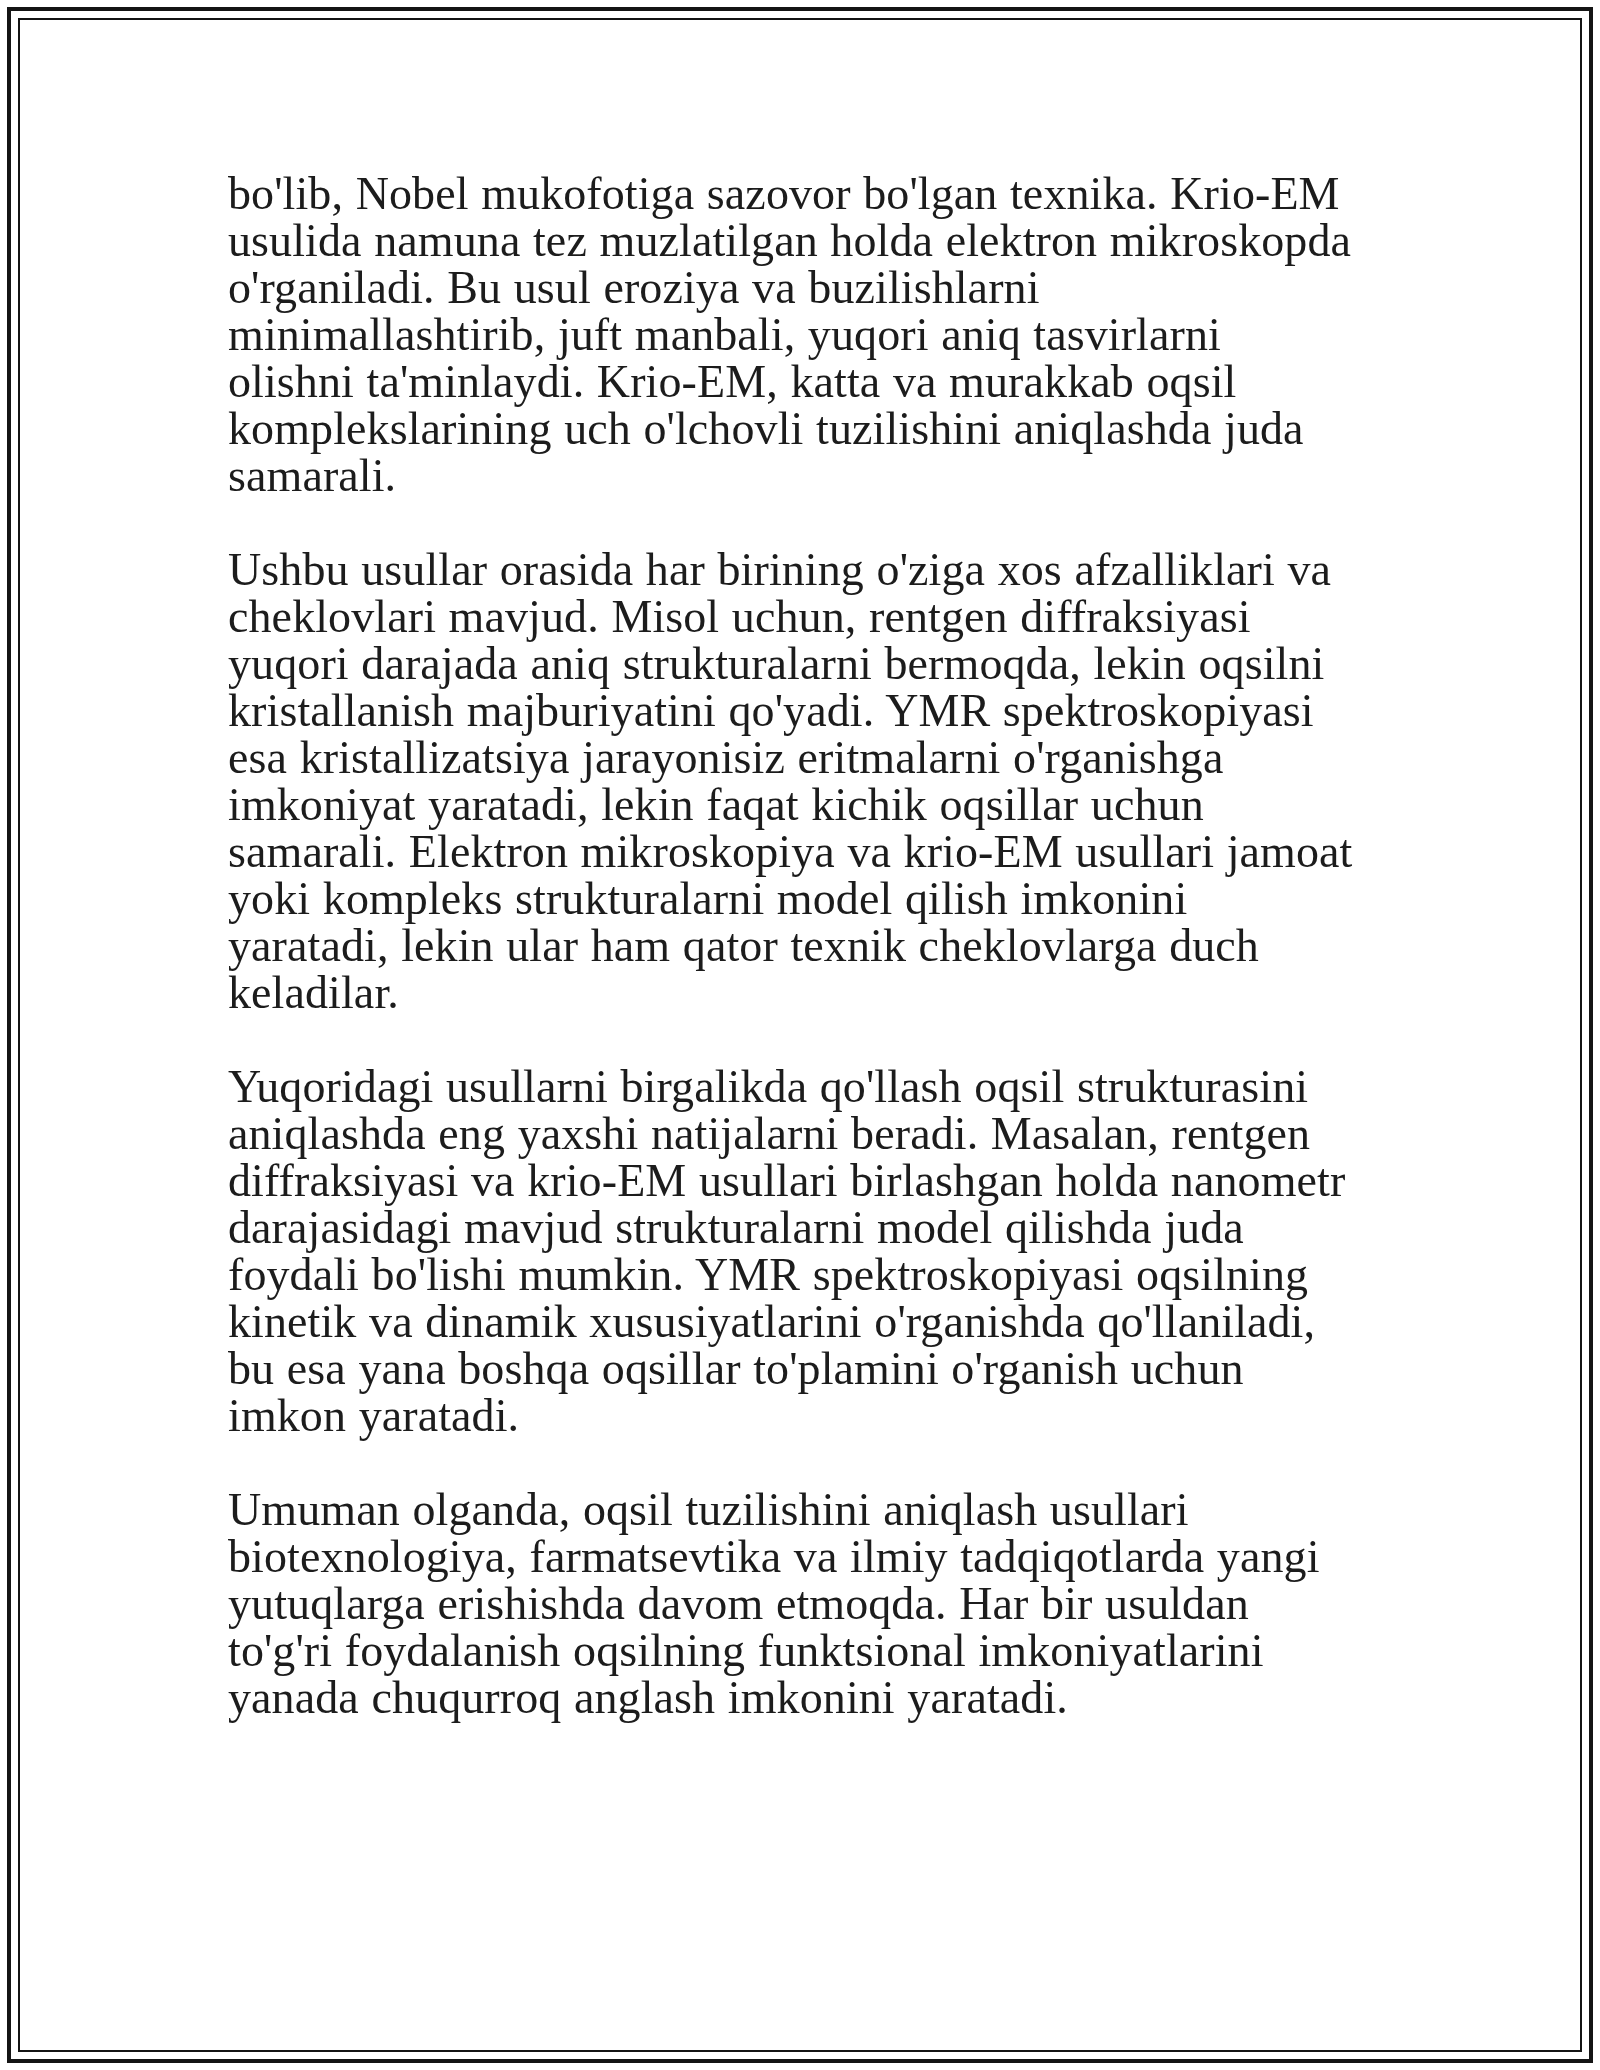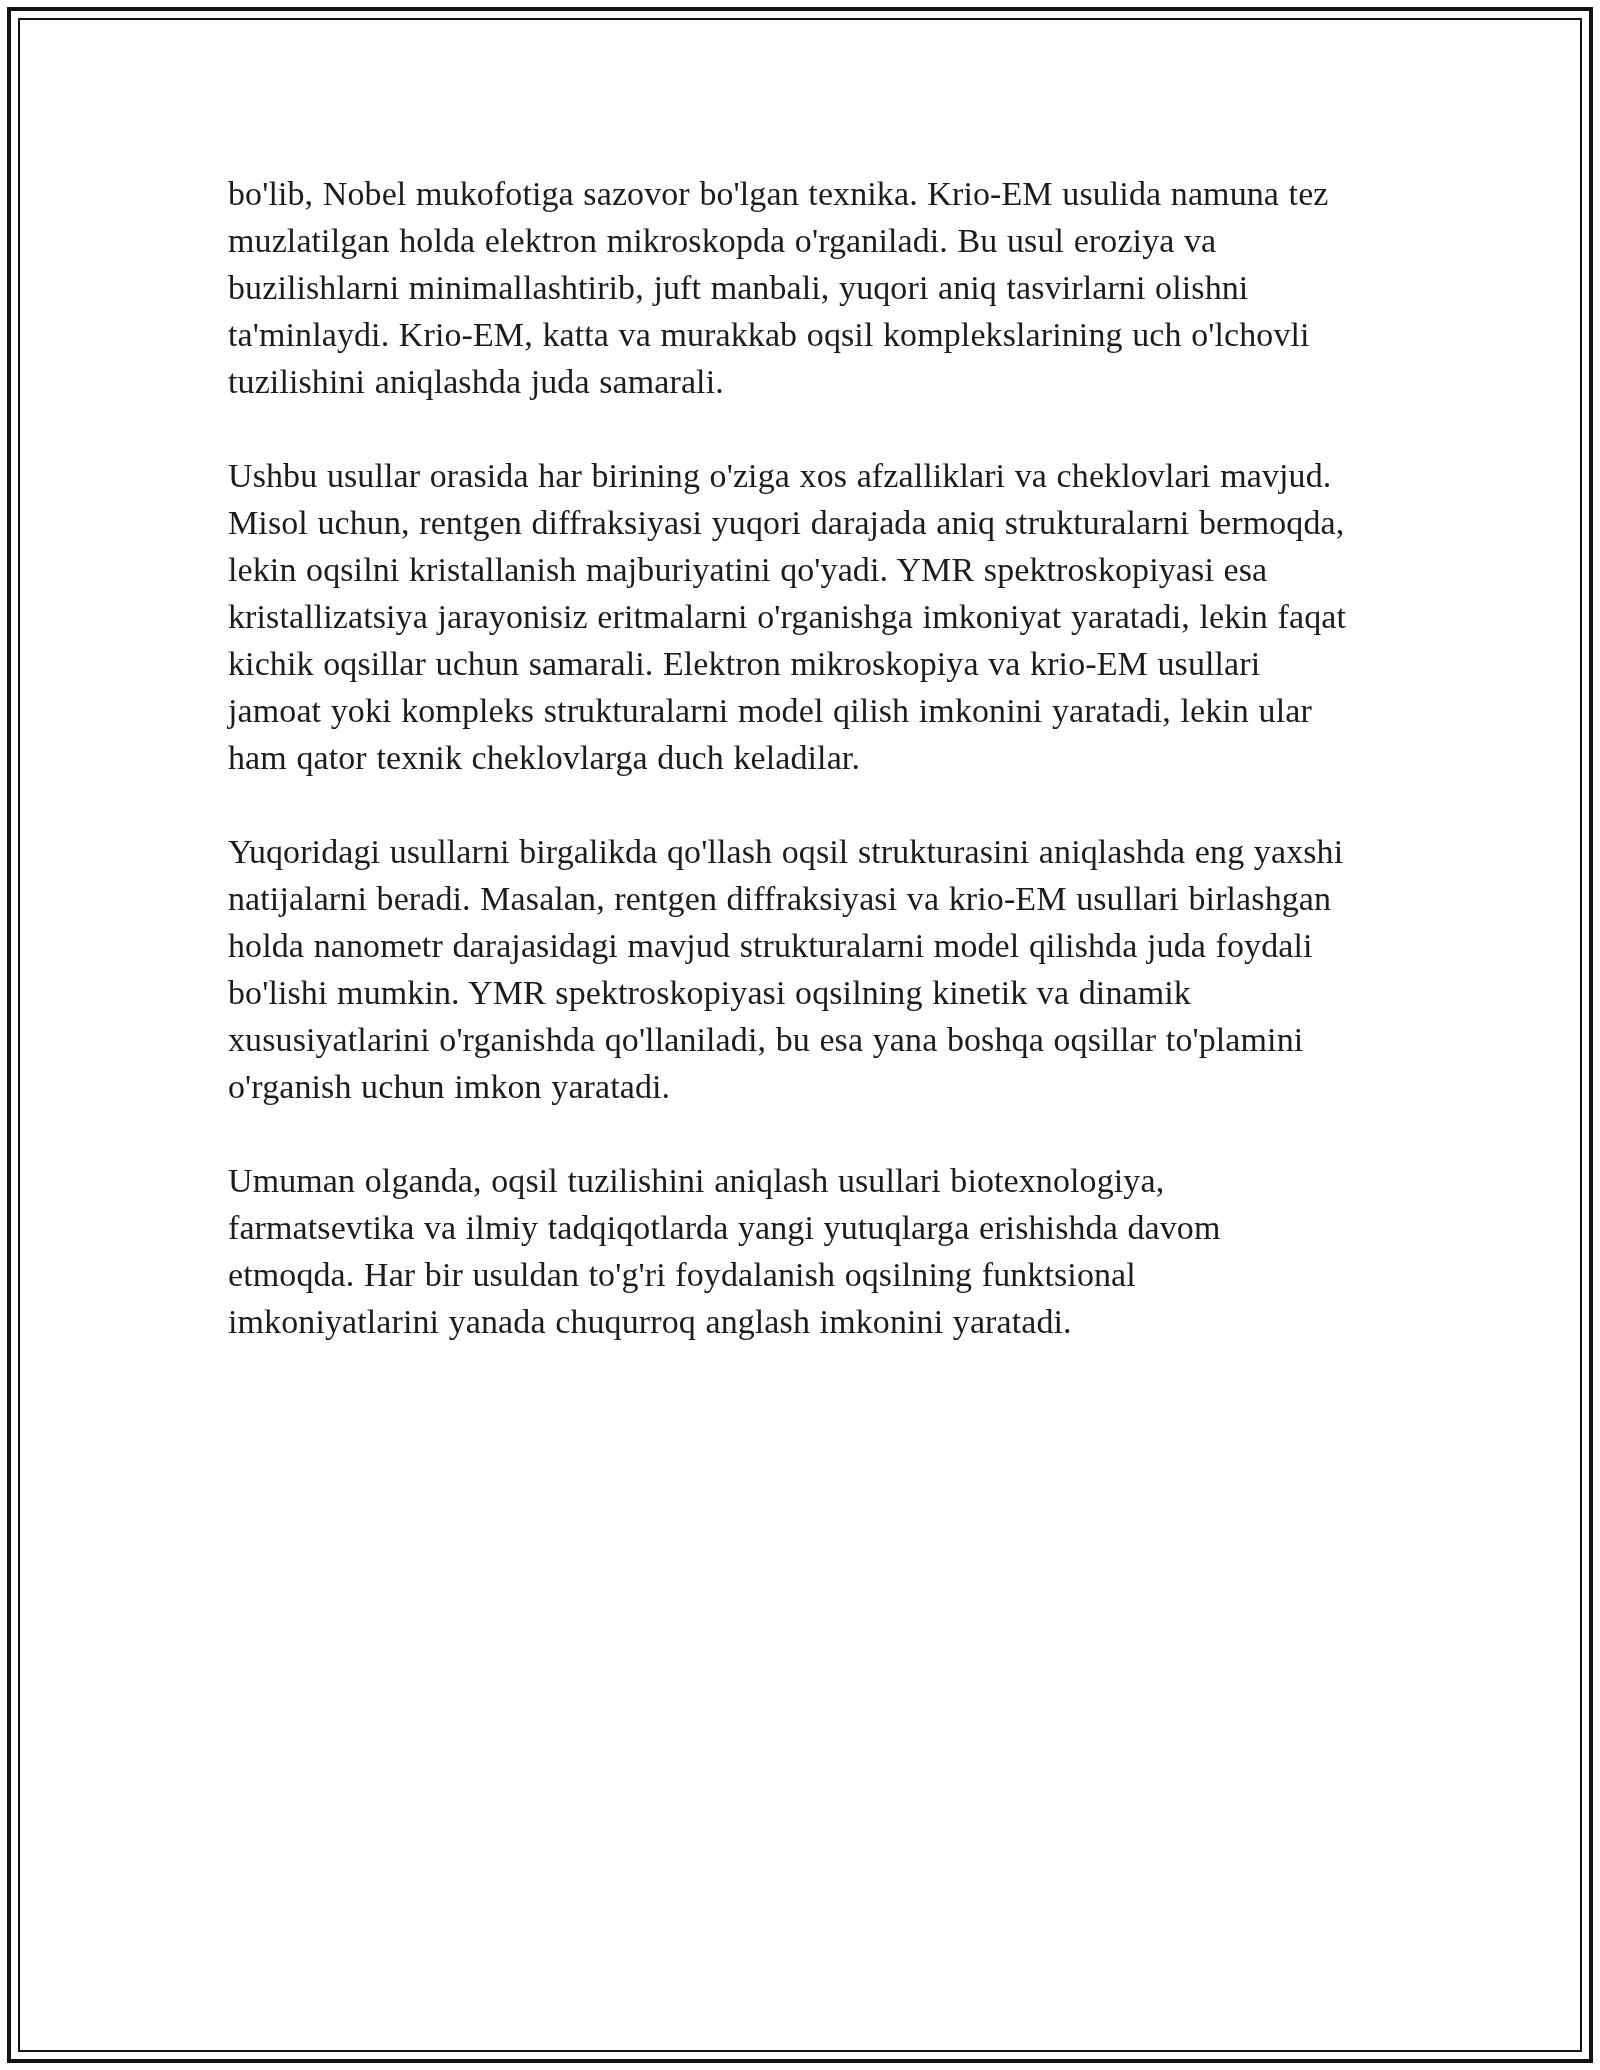--- a/index.html
+++ b/index.html
@@ -37,21 +37,21 @@
     }
     .page-content {
       position: absolute;
       top: 150px;
       left: 208px;
       width: 1125px;
       box-sizing: border-box;
     }
     .page-content p {
       margin: 0 0 47px 0;
-      font-size: 34px;
+      font-size: 46px;
       line-height: 47px;
       text-align: left;
       letter-spacing: 0.1px;
       word-spacing: 1px;
     }
     .page-content p:last-child {
       margin-bottom: 0;
     }
   </style>
 </head>

